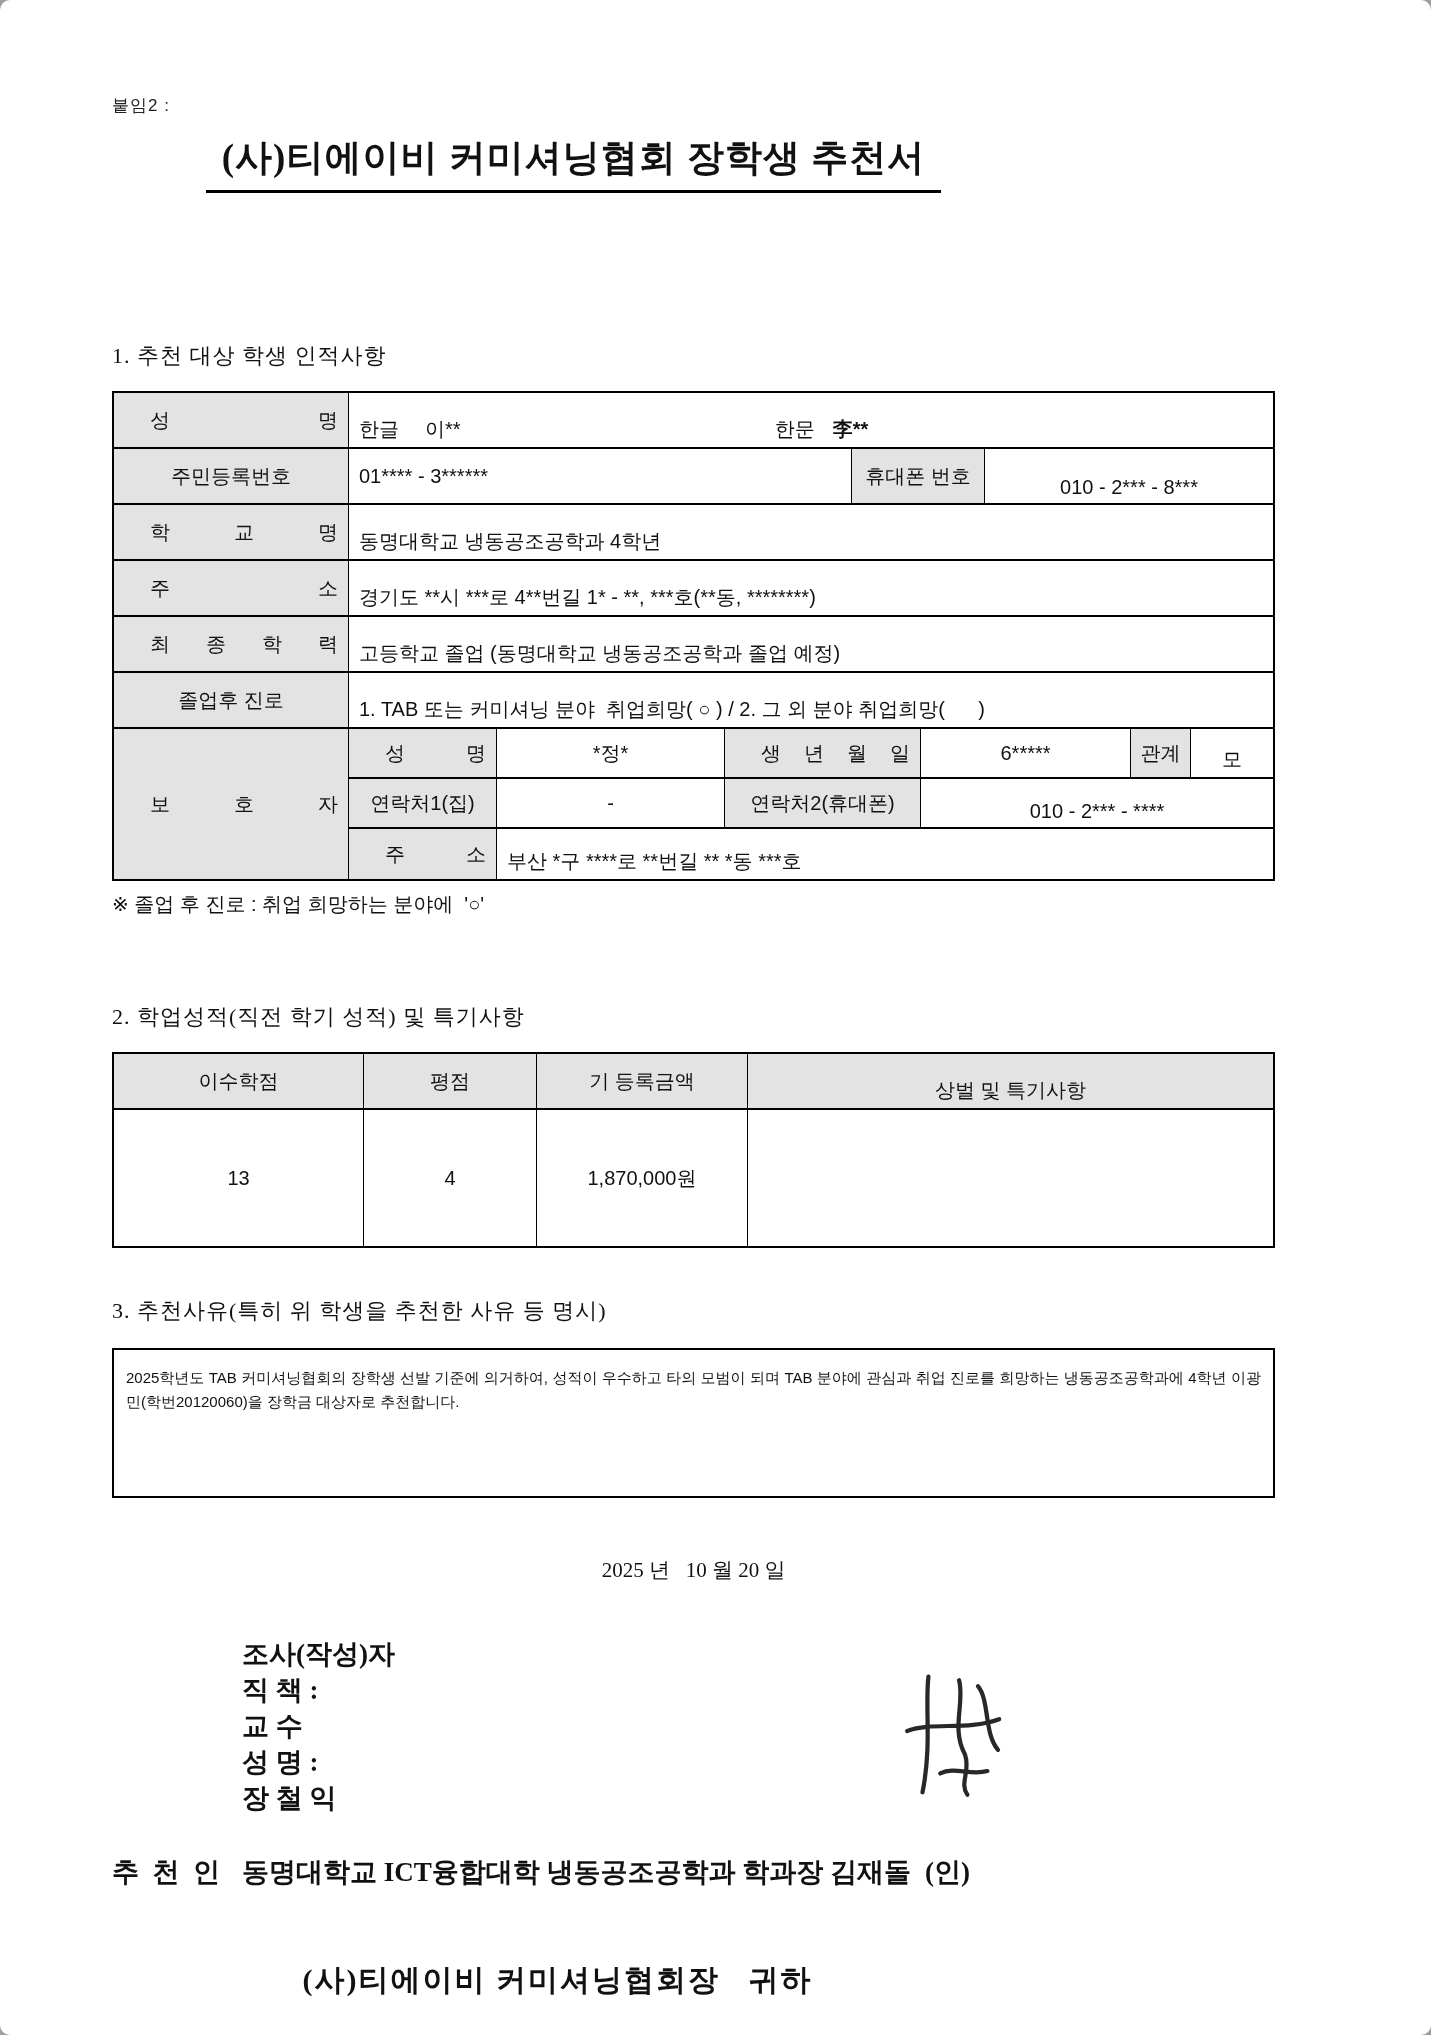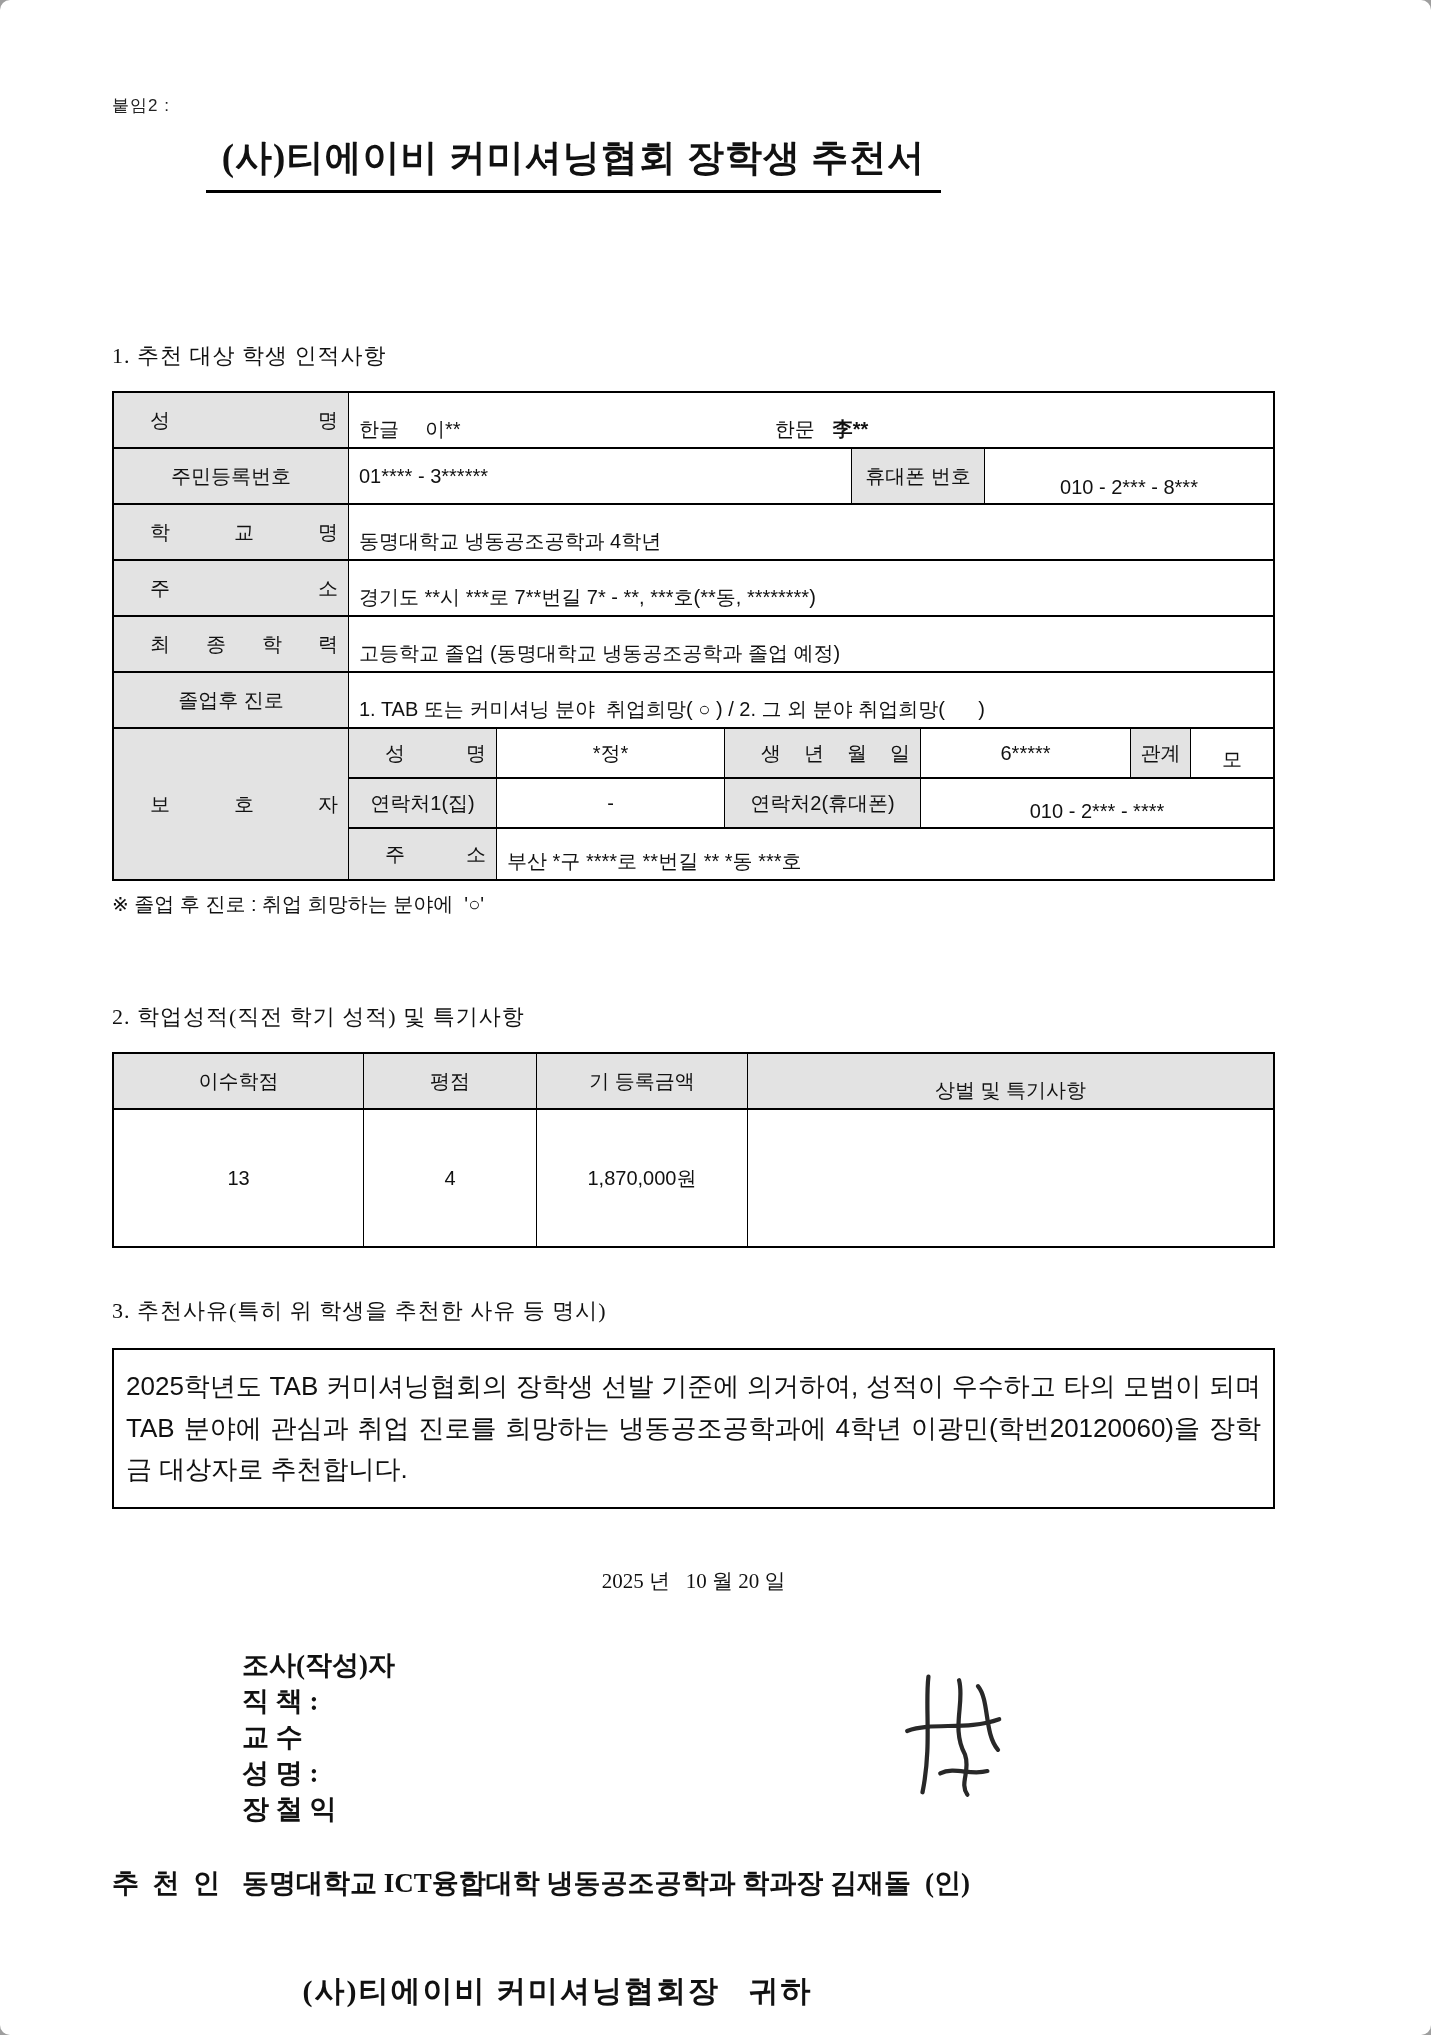--- a/index.html
+++ b/index.html
@@ -72,21 +72,21 @@
   
   .t2-head .cell { min-height:54px; }
   .t2-vals { min-height:136px; }
   .t2-c1 { width:250px; flex:0 0 250px; }
   .t2-c2 { width:173px; flex:0 0 173px; }
   .t2-c3 { width:211px; flex:0 0 211px; }
 
   
   .reason-box {
     margin-top:22px; border:2px solid #000; min-height:150px;
-    padding:16px 12px; font-size:26px; line-height:1.6;
+    padding:16px 12px; font-size:15px; line-height:1.6;
     text-align:justify; white-space:pre-wrap;
   }
 
   .date-line { margin-top:58px; text-align:center; font-size:21px; white-space:pre-wrap;
     font-family:"Liberation Serif","DejaVu Serif",serif; }
 
   .signer-line {
     font-family:"Liberation Serif","DejaVu Serif",serif;
     font-weight:bold; font-size:27px; white-space:pre-wrap; display:flex; align-items:baseline;
   }
@@ -143,21 +143,21 @@
         <div class="cell w-phone-val ctr val">010 - 2*** - 8***</div>
       </div>
 
       <div class="frow">
         <div class="cell lab spread w-label">학 교 명</div>
         <div class="cell flex1 val">동명대학교 냉동공조공학과 4학년</div>
       </div>
 
       <div class="frow">
         <div class="cell lab spread w-label">주 소</div>
-        <div class="cell flex1 val">경기도 **시 ***로 7**번길 7* - **, ***호(**동, ********)</div>
+        <div class="cell flex1 val">경기도 **시 ***로 4**번길 1* - **, ***호(**동, ********)</div>
       </div>
 
       <div class="frow">
         <div class="cell lab spread w-label">최 종  학 력</div>
         <div class="cell flex1 val">고등학교 졸업 (동명대학교 냉동공조공학과 졸업 예정)</div>
       </div>
 
       <div class="frow">
         <div class="cell lab w-label ctr">졸업후 진로</div>
         <div class="cell flex1 val">1. TAB 또는 커미셔닝 분야  취업희망( ○ ) / 2. 그 외 분야 취업희망(      )</div>

